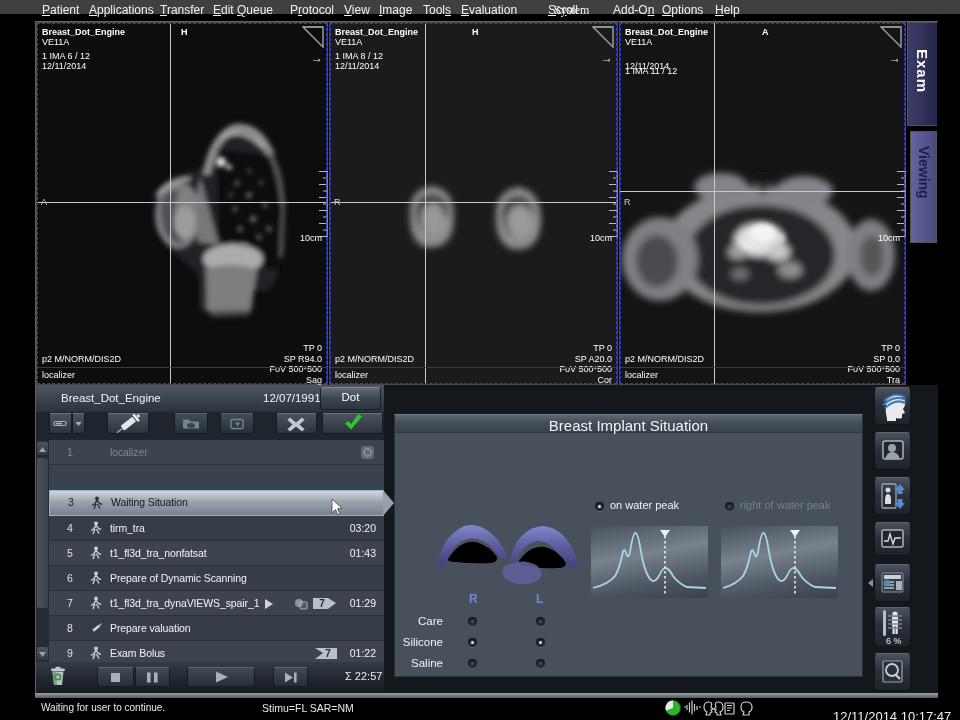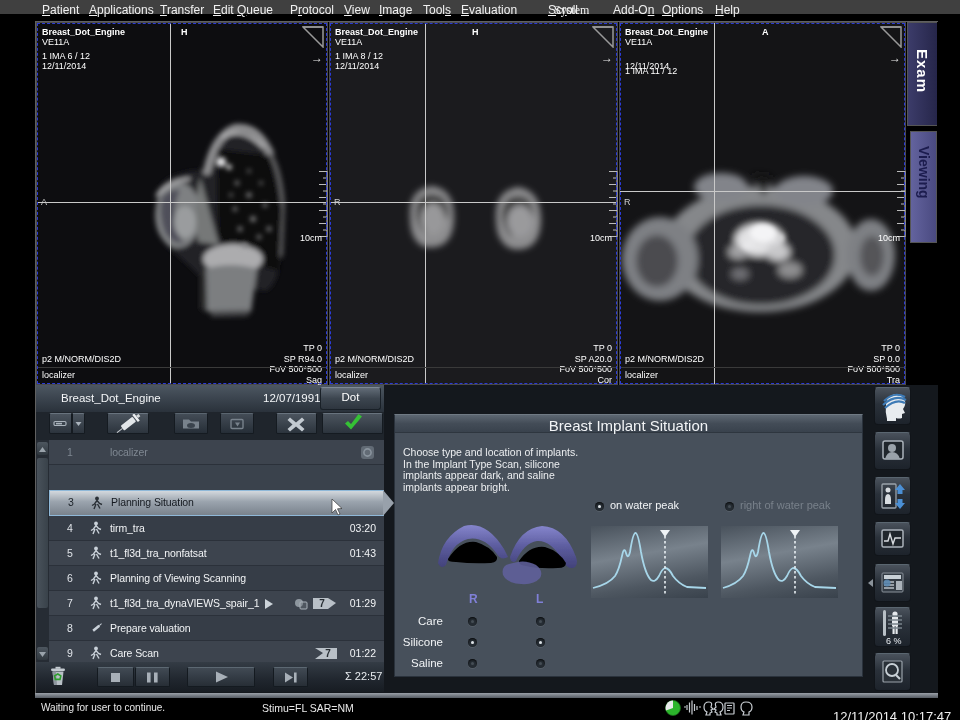--- a/index.html
+++ b/index.html
@@ -333,21 +333,21 @@
           <rect x="1" y="1" width="13" height="13" rx="3" fill="#626b75"></rect>
           <circle cx="7.5" cy="7.5" r="3.6" fill="none" stroke="#8a949e" stroke-width="1.6"></circle>
         </svg>
     </div>
     <div class="row" style="top:50px;height:26px;border:1px solid #8fb8d8;border-bottom-color:#8fb8d8;background:linear-gradient(#d3d8dd,#9aa3ad 45%,#79828c);">
       <div class="rnum" style="color:#1c2228;top:5px;">3</div>
       <svg width="14" height="14" viewBox="0 0 14 14" style="position:absolute;left:40px;top:5px;">
           <circle cx="7" cy="2.4" r="1.9" fill="#2a3036"></circle>
           <path d="M 7 4.5 L 4.5 8 L 2 9.5 M 7 4.5 L 9.5 7.5 L 12 8.5 M 6 8 L 4 13 M 7.5 8 L 10 12.5" stroke="#2a3036" stroke-width="1.4" fill="none"></path>
         </svg>
-      <div class="rname" style="color:#14191f;top:5px;">Planning Situation</div>
+      <div class="rname" style="color:#14191f;top:5px;">Waiting Situation</div>
       <div class="abs" style="right:-11px;top:-1px;width:0;height:0;border-top:13px solid transparent;border-bottom:13px solid transparent;border-left:11px solid #98a1ab;"></div>
       <svg width="12" height="18" viewBox="0 0 12 18" style="position:absolute;right:40px;top:8px;">
           <path d="M 1 0 L 1 14 L 4.5 10.5 L 7 16 L 9 15 L 6.5 9.8 L 11 9.5 Z" fill="#fff" stroke="#333" stroke-width="0.7"></path>
         </svg>
     </div>
     <div class="row" style="top:76px;background:#363d47;">
       <div class="rnum">4</div>
       <svg width="14" height="14" viewBox="0 0 14 14" style="position:absolute;left:40px;top:5px;">
           <circle cx="7" cy="2.4" r="1.9" fill="#c9d1d9"></circle>
           <path d="M 7 4.5 L 4.5 8 L 2 9.5 M 7 4.5 L 9.5 7.5 L 12 8.5 M 6 8 L 4 13 M 7.5 8 L 10 12.5" stroke="#c9d1d9" stroke-width="1.4" fill="none"></path>
@@ -363,21 +363,21 @@
         </svg>
       <div class="rname">t1_fl3d_tra_nonfatsat</div>
       <div class="rtime">01:43</div>
     </div>
     <div class="row" style="top:126px;background:#363d47;">
       <div class="rnum">6</div>
       <svg width="14" height="14" viewBox="0 0 14 14" style="position:absolute;left:40px;top:5px;">
           <circle cx="7" cy="2.4" r="1.9" fill="#c9d1d9"></circle>
           <path d="M 7 4.5 L 4.5 8 L 2 9.5 M 7 4.5 L 9.5 7.5 L 12 8.5 M 6 8 L 4 13 M 7.5 8 L 10 12.5" stroke="#c9d1d9" stroke-width="1.4" fill="none"></path>
         </svg>
-      <div class="rname">Planning of Viewing Scanning</div>
+      <div class="rname">Prepare of Dynamic Scanning</div>
     </div>
     <div class="row" style="top:151px;background:#3d444e;">
       <div class="rnum">7</div>
       <svg width="14" height="14" viewBox="0 0 14 14" style="position:absolute;left:40px;top:5px;">
           <circle cx="7" cy="2.4" r="1.9" fill="#c9d1d9"></circle>
           <path d="M 7 4.5 L 4.5 8 L 2 9.5 M 7 4.5 L 9.5 7.5 L 12 8.5 M 6 8 L 4 13 M 7.5 8 L 10 12.5" stroke="#c9d1d9" stroke-width="1.4" fill="none"></path>
         </svg>
       <div class="rname">t1_fl3d_tra_dynaVIEWS_spair_1</div>
       <svg width="10" height="12" viewBox="0 0 10 12" style="position:absolute;left:215px;top:7px;">
           <path d="M 1 1 L 9 6 L 1 11 Z" fill="#cdd4da"></path>
@@ -401,21 +401,21 @@
           </g>
         </svg>
       <div class="rname">Prepare valuation</div>
     </div>
     <div class="row" style="top:201px;background:#3d444e;">
       <div class="rnum">9</div>
       <svg width="14" height="14" viewBox="0 0 14 14" style="position:absolute;left:40px;top:5px;">
           <circle cx="7" cy="2.4" r="1.9" fill="#c9d1d9"></circle>
           <path d="M 7 4.5 L 4.5 8 L 2 9.5 M 7 4.5 L 9.5 7.5 L 12 8.5 M 6 8 L 4 13 M 7.5 8 L 10 12.5" stroke="#c9d1d9" stroke-width="1.4" fill="none"></path>
         </svg>
-      <div class="rname">Care Scan</div>
+      <div class="rname">Exam Bolus</div>
       <svg width="24" height="13" viewBox="0 0 24 13" style="position:absolute;left:265px;top:6px;">
           <path d="M 1 1 l 8 5 l -8 6 h 22 v -11 z" fill="#b9c0c7"></path>
           <text x="14" y="10" font-size="10" font-weight="bold" fill="#262c32" text-anchor="middle" font-family="Liberation Sans">7</text>
         </svg>
       <div class="rtime">01:22</div>
     </div>
   </div>
 
   <div class="abs" style="left:0;top:277px;width:348px;height:30px;background:linear-gradient(#343c45,#20262e 60%,#171c22);">
     <svg width="20" height="22" viewBox="0 0 20 22" style="position:absolute;left:12px;top:3px;">
@@ -448,21 +448,20 @@
         </svg>
     </div>
     <div class="abs" style="left:309px;top:8px;color:#e8ecf0;font-size:11px;">Σ 22:57</div>
   </div>
 </div>
 
 <div id="dialog" class="abs" style="left:394px;top:414px;width:469px;height:263px;background:#47505b;border:1px solid #2a323c;border-top-color:#707a84;">
   <div class="abs" style="left:0;top:0;width:467px;height:18px;background:linear-gradient(#5d6772,#434c57 50%,#39424d);border-bottom:1px solid #2e363f;">
     <div style="text-align:center;color:#f2f4f6;font-size:15px;margin-top:2px;">Breast Implant Situation</div>
   </div>
-  <div class="abs" style="left:8px;top:32px;width:180px;color:#eceef0;font-size:10.5px;line-height:11.5px;">Choose type and location of implants. In the Implant Type Scan, silicone implants appear dark, and saline implants appear bright.</div>
 
   <div class="radio sel" style="left:200px;top:87px;"></div>
   <div class="abs" style="left:215px;top:84px;color:#f2f4f6;font-size:11px;">on water peak</div>
   <div class="radio" style="left:330px;top:87px;"></div>
   <div class="abs" style="left:345px;top:84px;color:#78808a;font-size:11px;">right of water peak</div>
 
   <div class="abs" style="left:196px;top:111px;width:117px;height:72px;background:linear-gradient(170deg,#49525c, #78828c 40%, #4e5761 75%, #39424c);">
     <svg width="117" height="72" viewBox="0 0 117 72">
       <path d="M 2 62 Q 18 58 24 50 Q 28 44 31 30 Q 33 20 35 27 Q 37 34 39 26 Q 42 7 44.5 7 Q 47 7 50 26 Q 54 48 60 54 Q 64 57 68 50 Q 71 43 74 42 Q 78 42 82 50 Q 88 58 96 61 L 115 62" fill="none" stroke="#a7d6e9" stroke-width="1.8"></path>
       <line x1="74" y1="10" x2="74" y2="68" stroke="#e8eef2" stroke-width="1.6" stroke-dasharray="2.5,2.5"></line>

